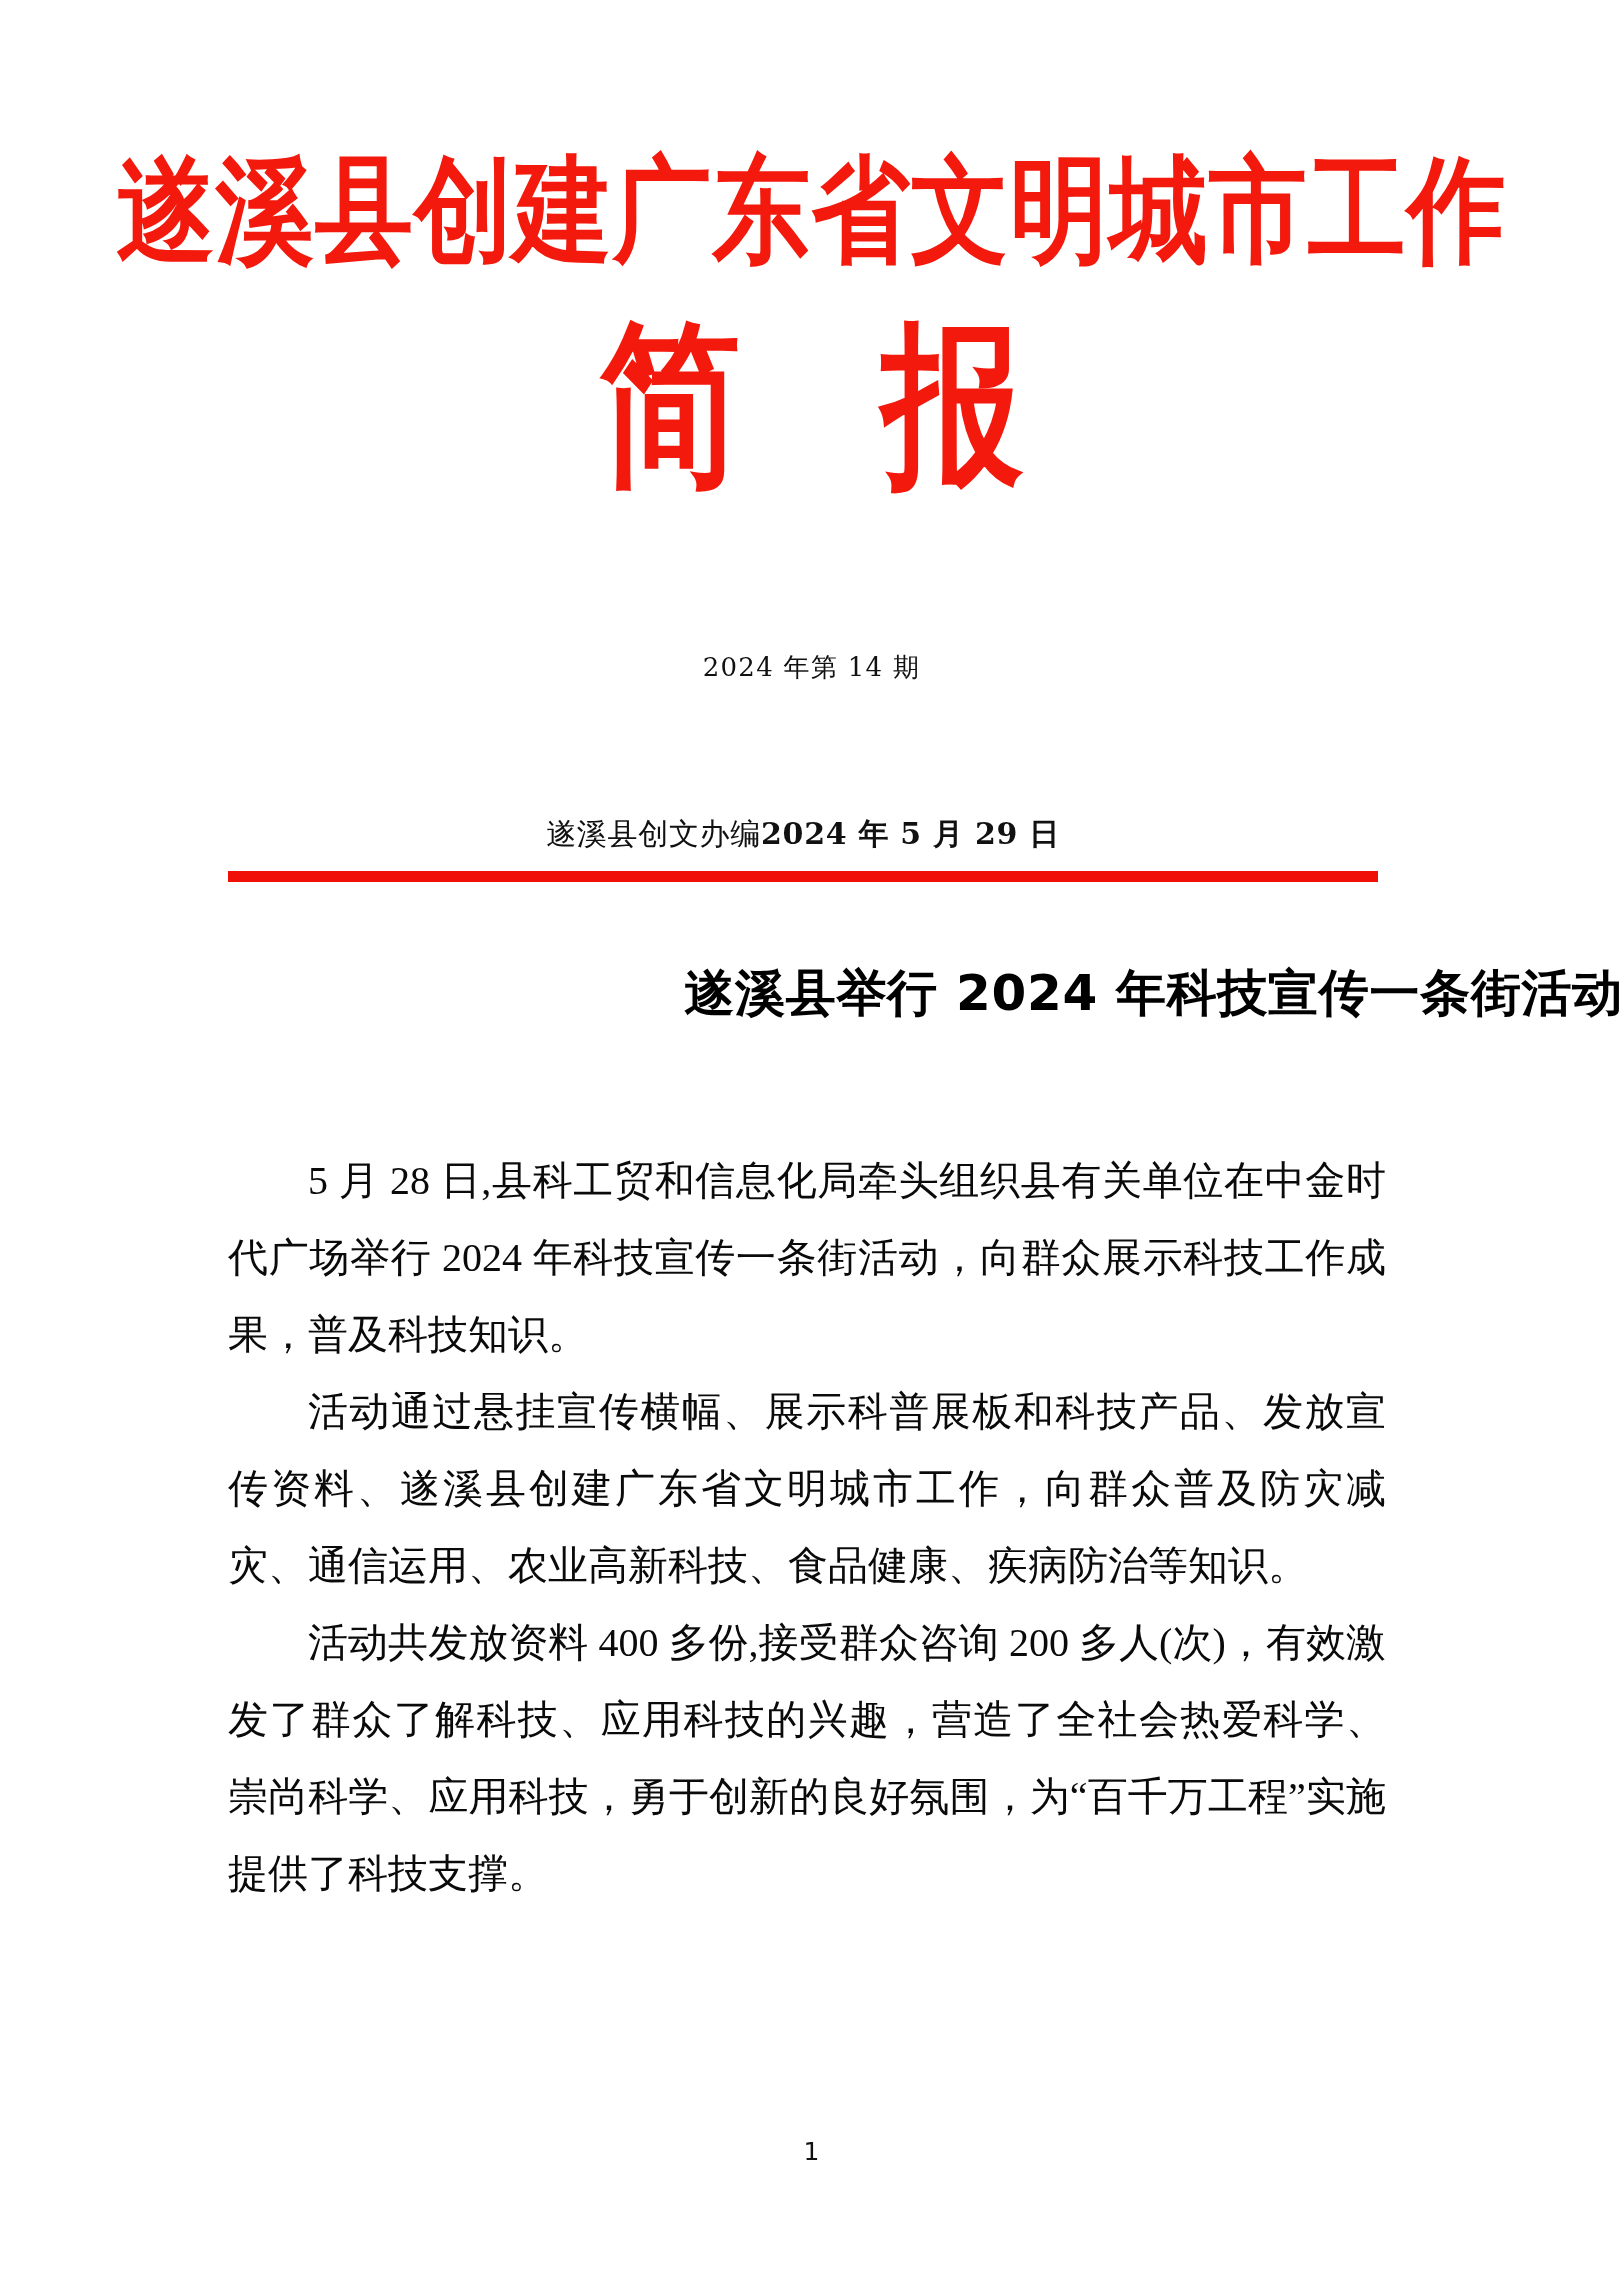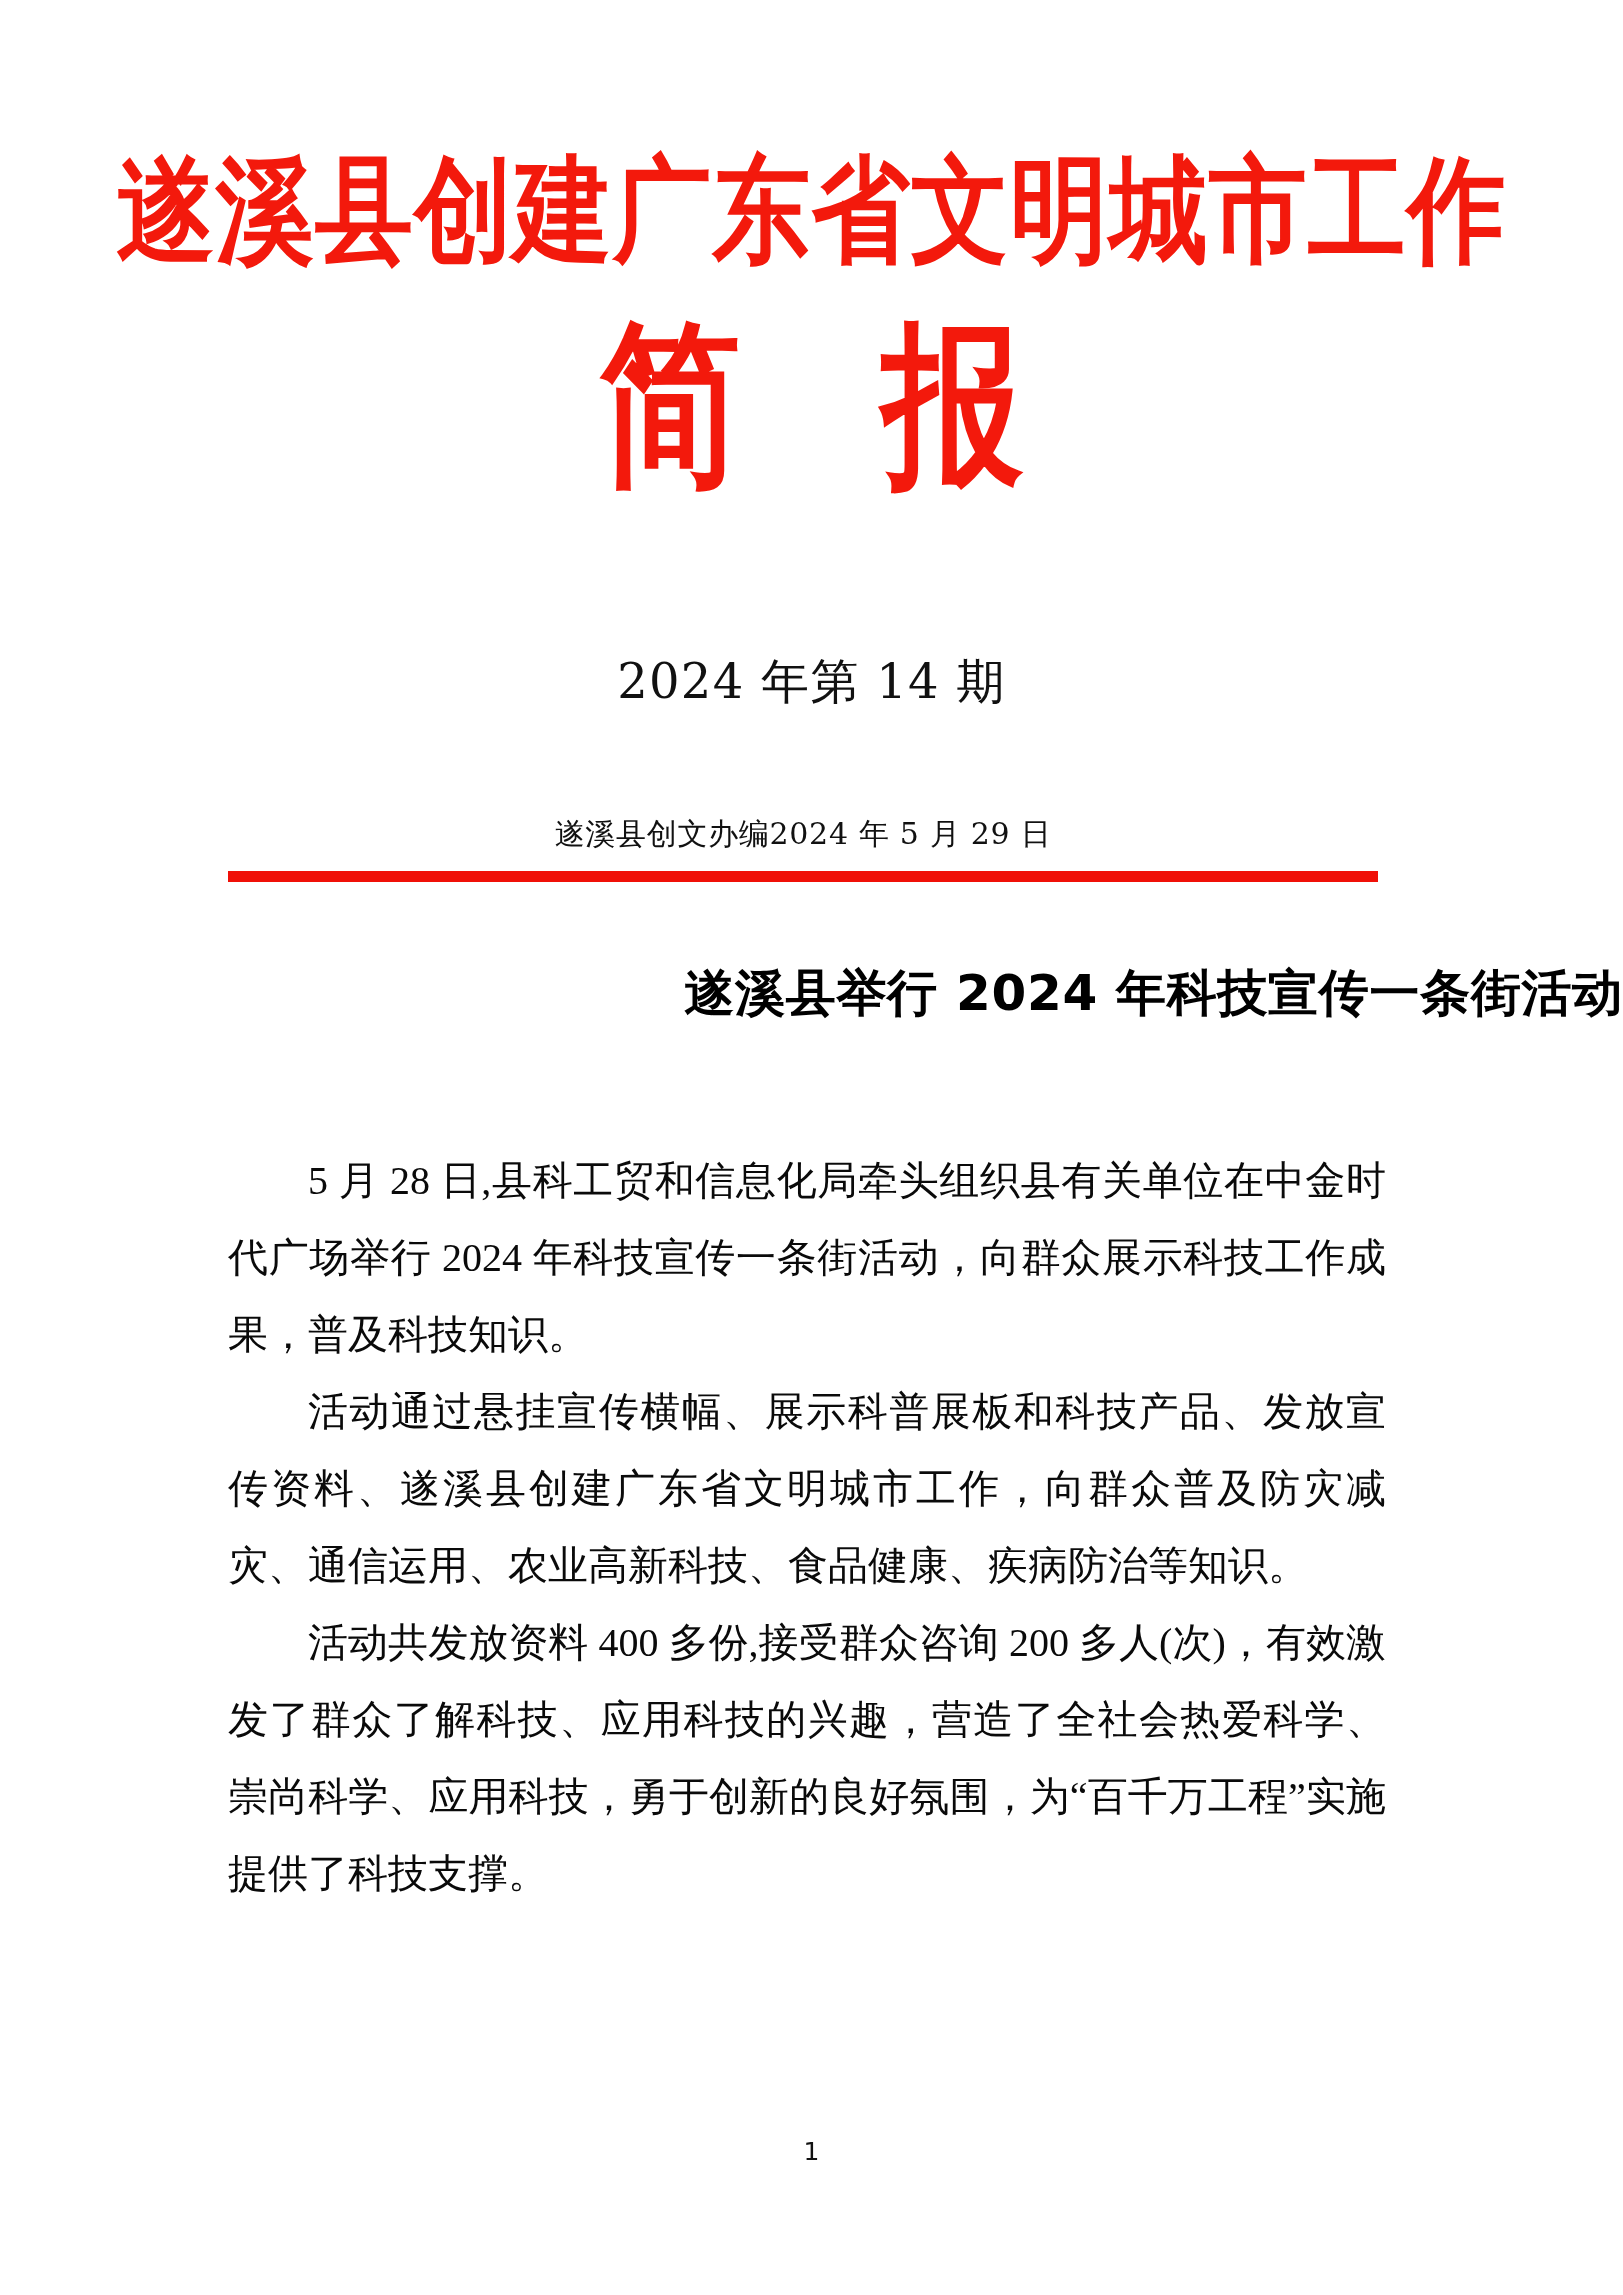--- a/index.html
+++ b/index.html
@@ -55,41 +55,41 @@
   .masthead-word .gap { display: inline-block; width: 141px; }
 
   
   .issue-line {
     position: absolute;
     left: 0;
     right: 0;
     top: 632px;
     text-align: center;
     font-family: "DejaVu Serif", "Liberation Serif", serif;
-    font-size: 48px;
+    font-size: 26px;
     color: #111111;
     letter-spacing: 1.3px;
   }
 
   
   .meta-row {
     position: absolute;
     left: 228px;
     width: 1150px;
     top: 796px;
     display: flex;
     justify-content: center;
     align-items: flex-end;
     font-family: "DejaVu Serif", "Liberation Serif", serif;
     font-size: 30px;
     color: #111111;
     letter-spacing: 0.7px;
   }
   .meta-left { white-space: nowrap; }
-  .meta-right { white-space: nowrap; }
+  .meta-right { white-space: nowrap; font-weight: bold; }
 
   .rule {
     position: absolute;
     left: 228px;
     width: 1150px;
     top: 853px;
     height: 11px;
     background: #f01008;
   }
 

